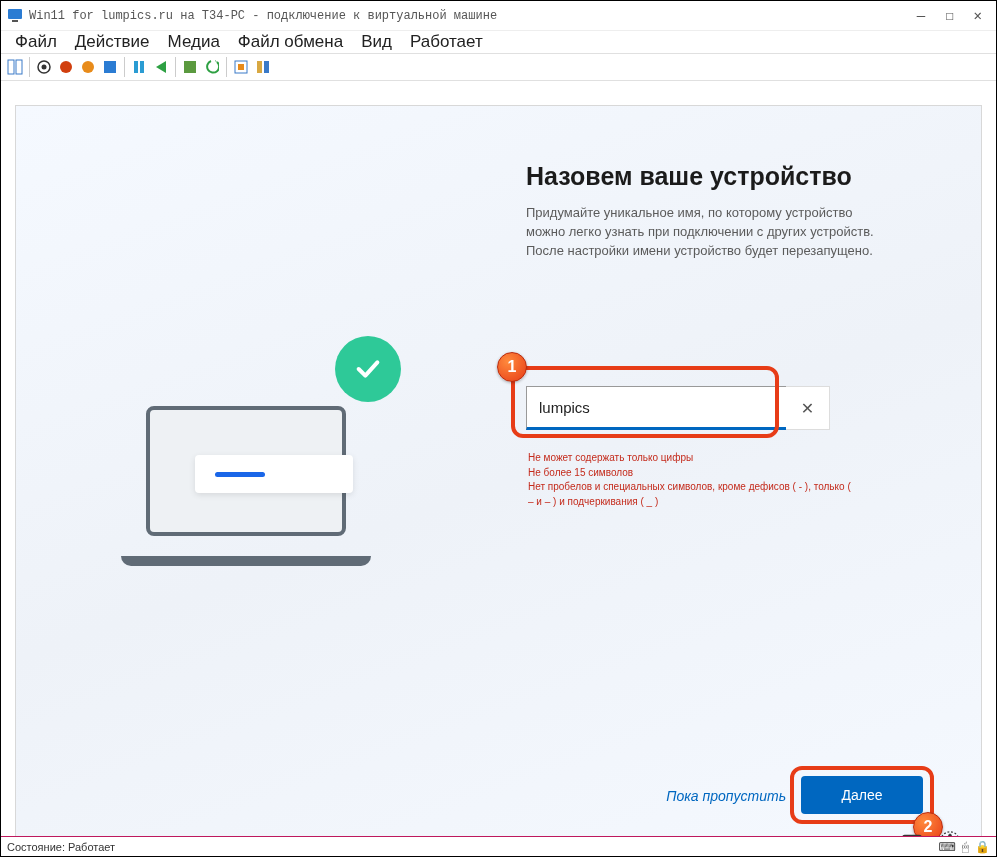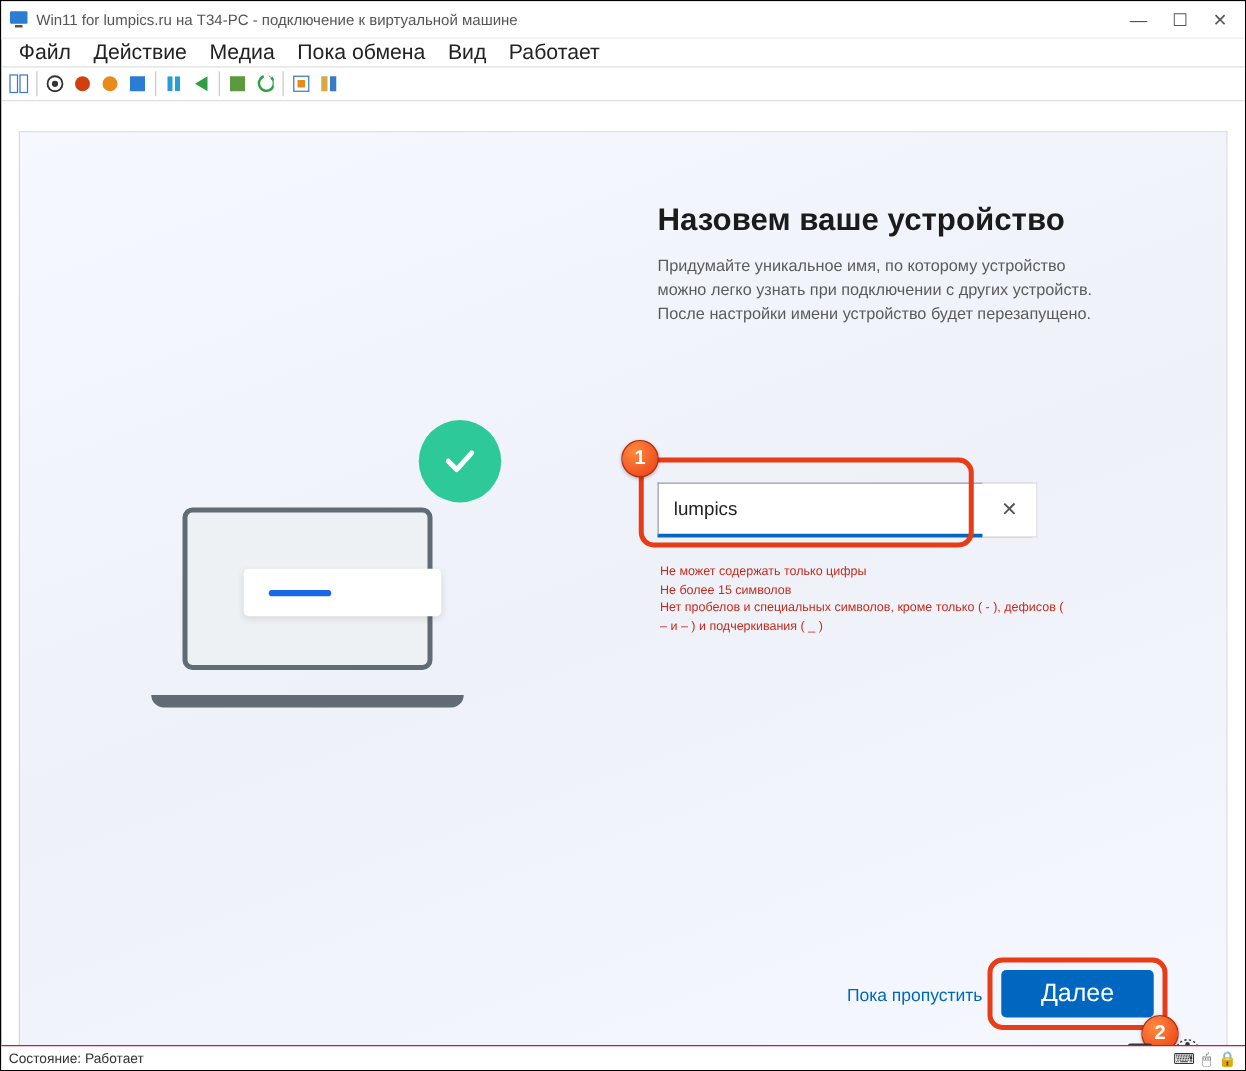--- a/index.html
+++ b/index.html
@@ -12,20 +12,21 @@
   border: 1px solid #000;
   position: relative;
 }
 .titlebar {
   display: flex;
   align-items: center;
   height: 30px;
   padding: 0 6px;
   background: #fff;
   border-bottom: 1px solid #eee;
+  font-family: Liberation Mono, monospace;
 }
 .titlebar .app-icon {
   width: 16px; height: 16px;
   margin-right: 6px;
 }
 .titlebar .title { font-size: 12px; color: #555; flex: 1; }
 .winbtns { display: flex; gap: 20px; align-items: center; padding-right: 8px;}
 .winbtns span { font-size: 14px; color: #555; cursor: default; }
 .menubar {
   display: flex;
@@ -121,28 +122,28 @@
   display:flex; align-items:center; justify-content:center;
   background:#fff; border:1px solid #ddd; border-left:none;
   font-size:16px; color:#555;
 }
 .valid-rules {
   position:absolute; left:512px; top:345px; width:330px;
   font-size:10px; color:#c42b1c; line-height:1.45;
 }
 .skip-link {
   position:absolute; right:195px; bottom:58px;
-  font-size:14px; color:#0067c0;
+  font-size:14px; color:#0067c0;font-style:italic;
 }
 .next-btn {
   position:absolute; right:58px; bottom:48px;
   width:122px; height:38px;
   background:#0067c0; color:#fff;
   display:flex; align-items:center; justify-content:center;
-  font-size:20px; border-radius:4px;
+  font-size:14px; border-radius:4px;
 }
 .callout {
   position:absolute;
   border:4px solid #e73c17;
   border-radius:12px;
   pointer-events:none;
 }
 .callout-badge {
   position:absolute; width:30px; height:30px; border-radius:50%;
   background:radial-gradient(circle at 35% 30%, #ff8a3c, #e73c17);
@@ -174,21 +175,21 @@
     <span>—</span>
     <span>☐</span>
     <span>✕</span>
   </div>
 </div>
 
 <div class="menubar">
   <span>Файл</span>
   <span>Действие</span>
   <span>Медиа</span>
-  <span>Пока обмена</span>
+  <span>Файл обмена</span>
   <span>Вид</span>
   <span>Работает</span>
 </div>
 
 <div class="toolbar">
   <div class="tb-btn">
       <svg width="16" height="16">
         <rect x="1" y="1" width="6" height="14" fill="none" stroke="#3a7ac8"></rect>
         <rect x="9" y="1" width="6" height="14" fill="none" stroke="#3a7ac8"></rect>
       </svg>
@@ -277,21 +278,21 @@
       </div>
 
       <div class="input-wrap">
         <input type="text" value="lumpics" style="">
       </div>
       <div class="clear-x">✕</div>
 
       <div class="valid-rules">
         <div>Не может содержать только цифры</div>
         <div>Не более 15 символов</div>
-        <div>Нет пробелов и специальных символов, кроме только ( - ), дефисов ( – и – ) и подчеркивания ( _ )</div>
+        <div>Нет пробелов и специальных символов, кроме дефисов ( - ), только ( – и – ) и подчеркивания ( _ )</div>
       </div>
 
       <div class="skip-link">Пока пропустить</div>
       <div class="next-btn">Далее</div>
 
       <div class="callout" style="left:495px; top:260px; width:268px; height:72px;"></div>
       <div class="callout-badge" style="left:481px; top:246px;">1</div>
 
       <div class="callout" style="right:47px; bottom:38px; width:144px; height:58px;"></div>
       <div class="callout-badge" style="right:38px; bottom:20px;">2</div>

